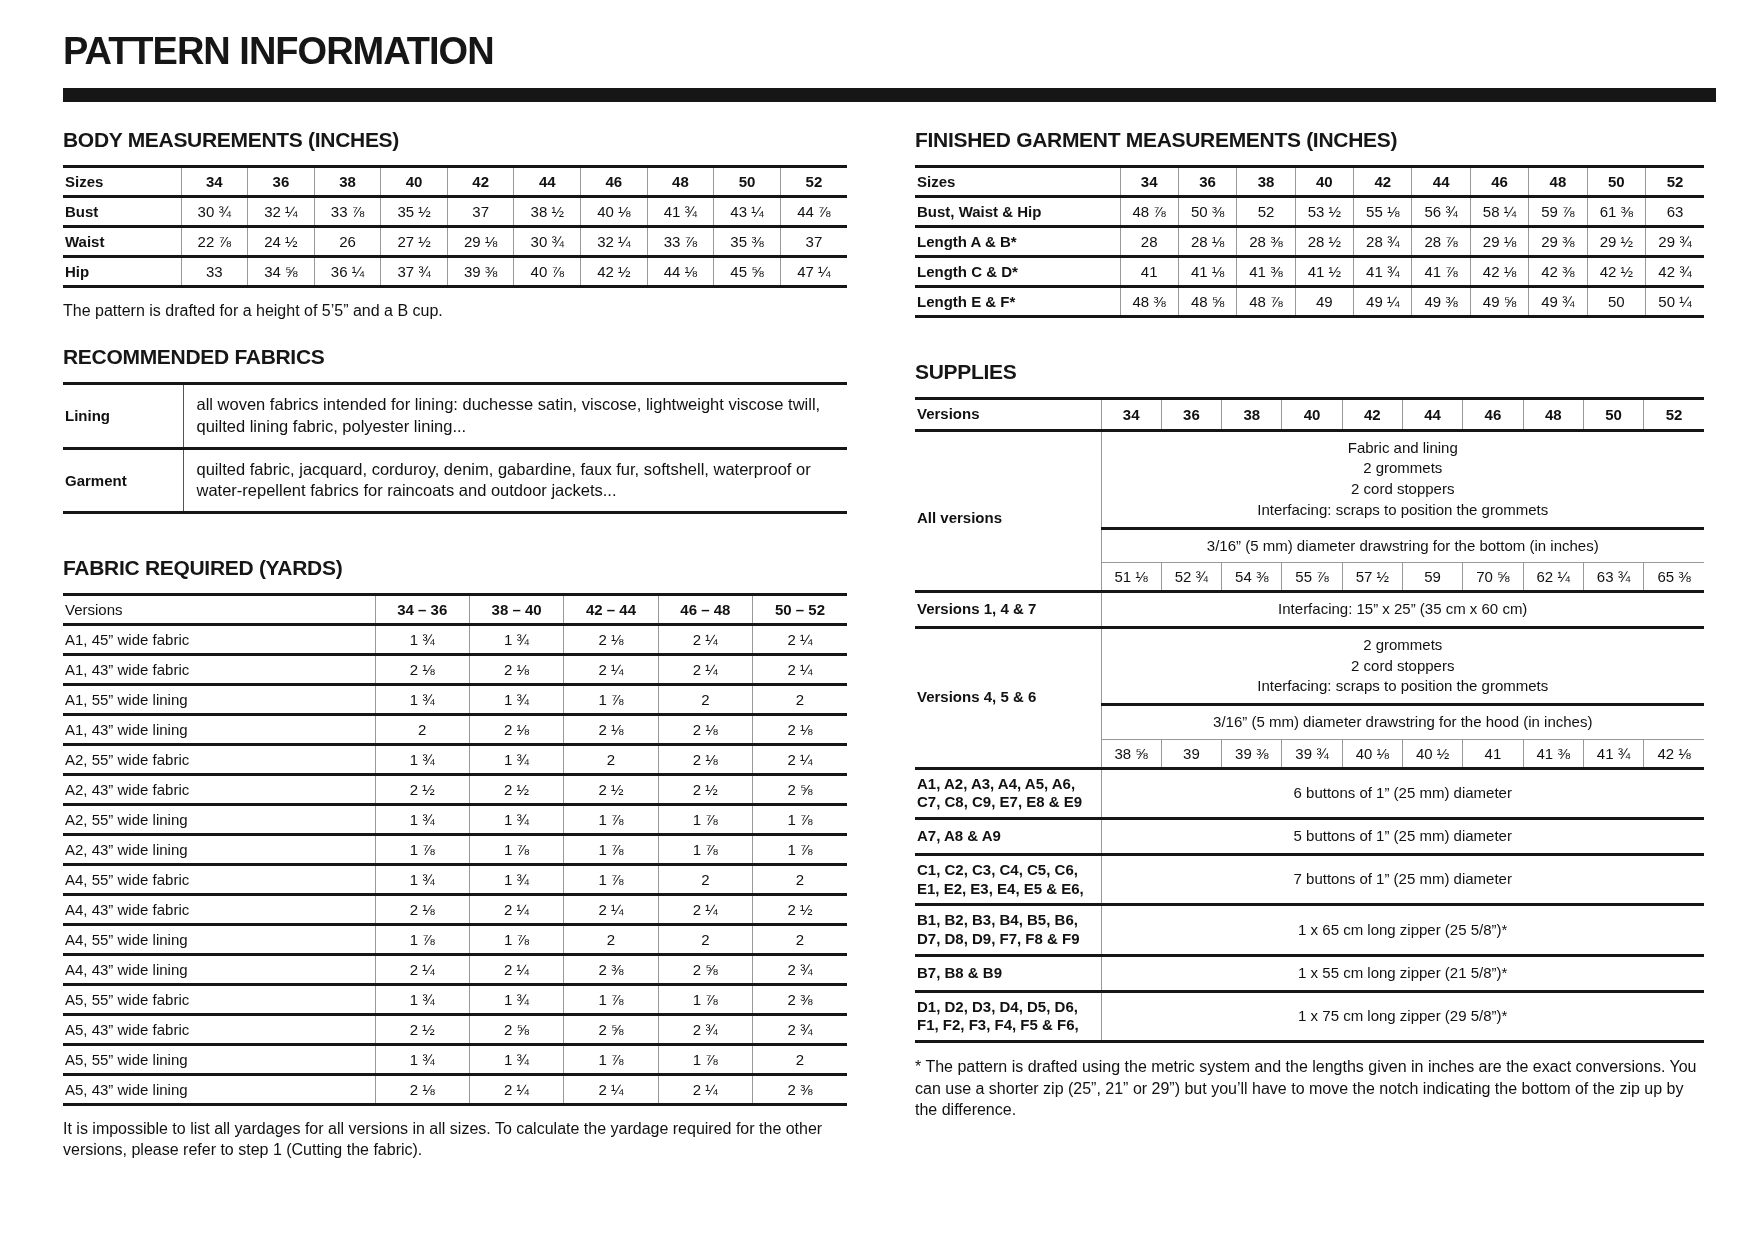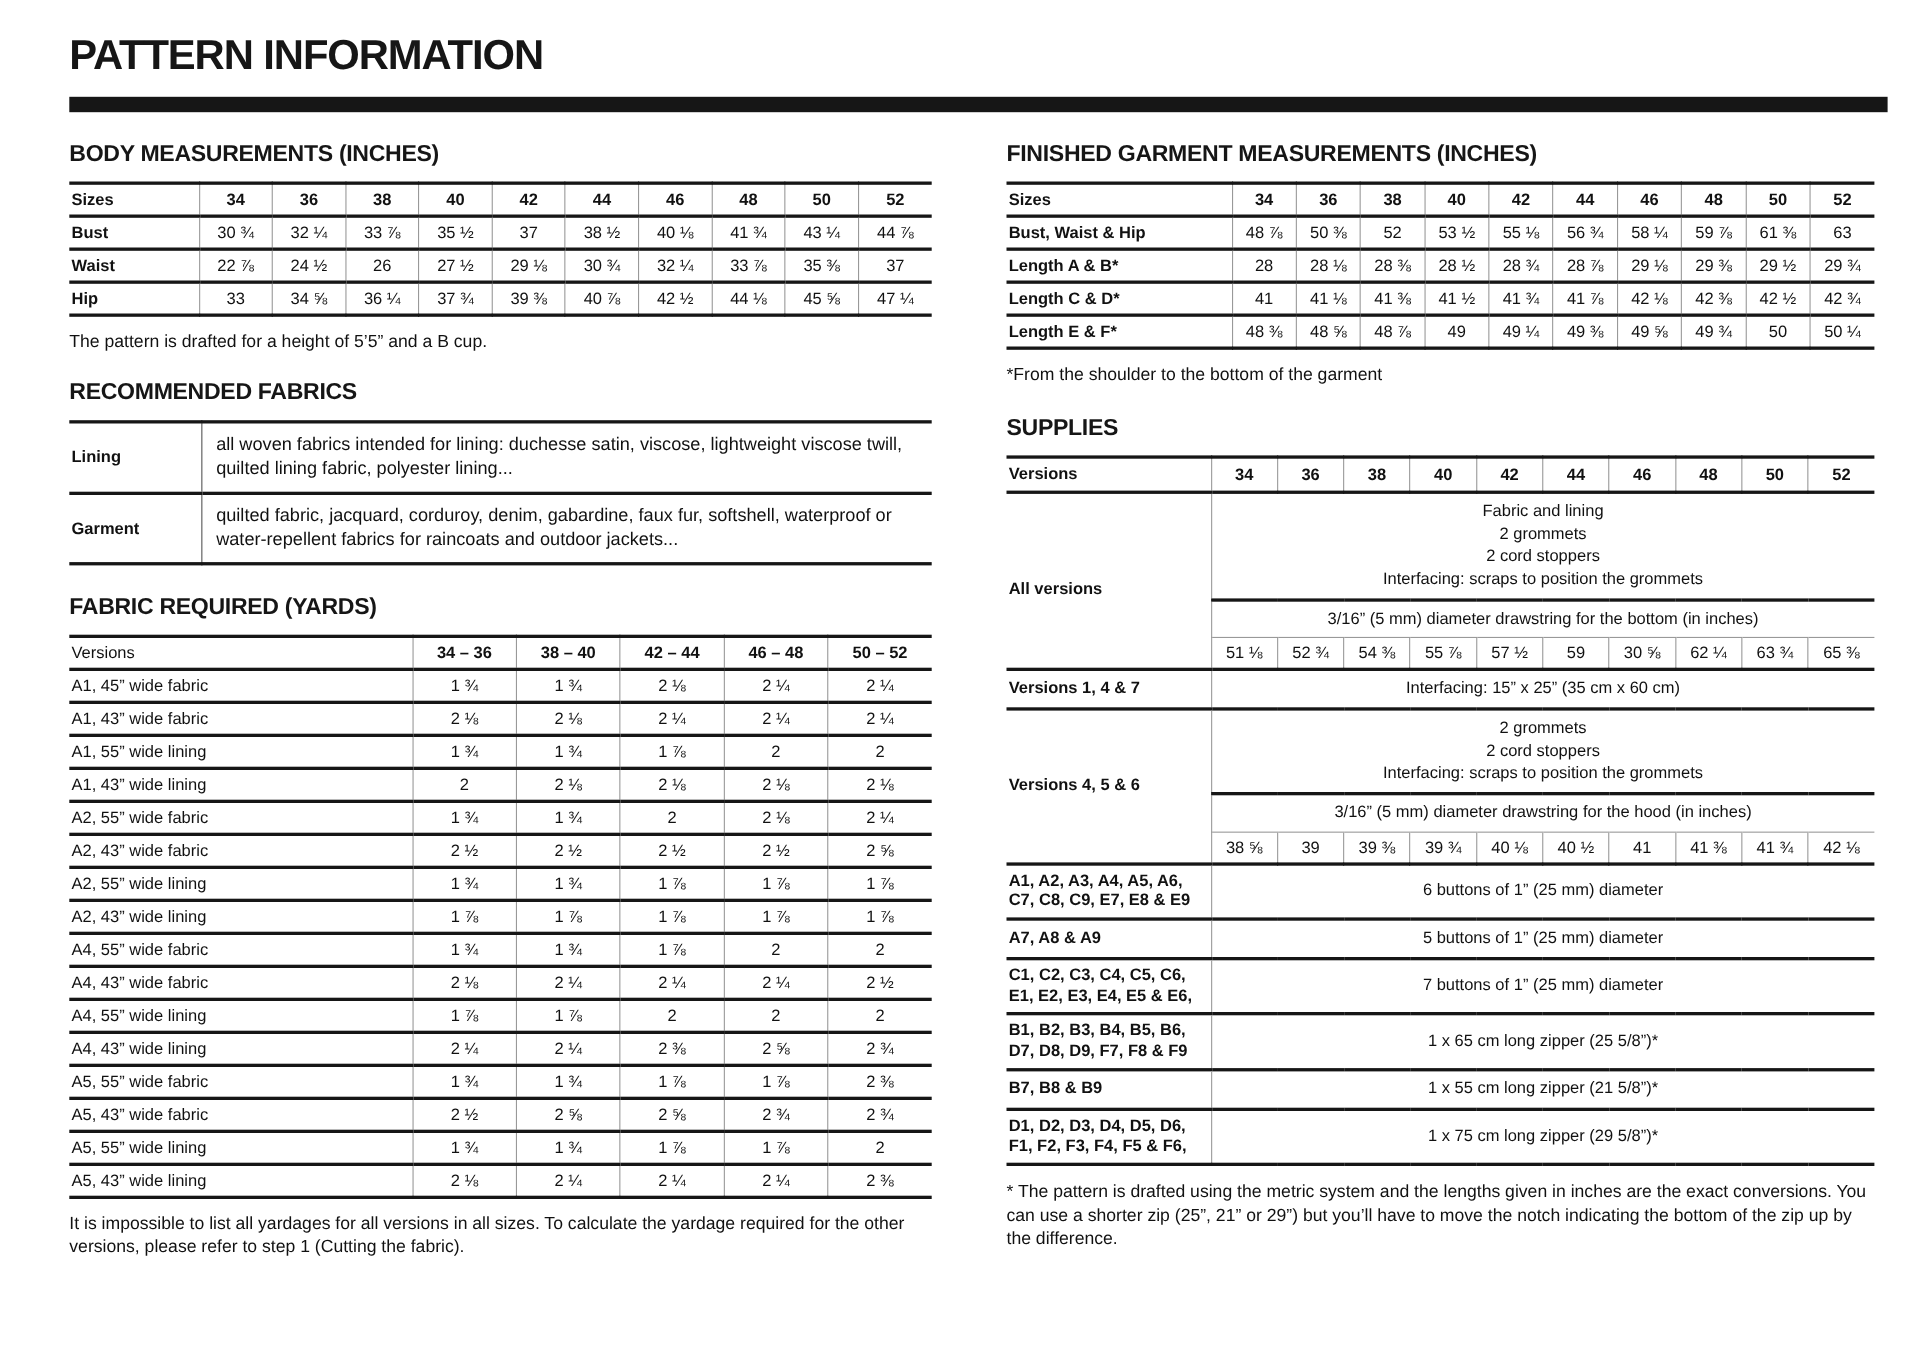--- a/index.html
+++ b/index.html
@@ -33,21 +33,21 @@
   .meas thead th.num { font-weight: bold; }
   .meas tbody tr > th, .meas tbody tr > td { border-top: 3px solid #161616; }
   .meas tr > * + * { border-left: 1px solid #999; }
   #body-table col:first-child { width: 118px; }
   #finished-table col:first-child { width: 205px; }
   #fabric-table col:first-child { width: 312px; }
   table.plain-labels thead th.lbl, table.plain-labels tbody th.lbl { font-weight: normal; }
 
   .note { font-size: 16px; line-height: 1.32; margin-top: 12px; color: #111; }
   .section { margin-bottom: 24px; }
-  .section-gap { margin-top: 26px; }
+  .section-gap { margin-top: 42px; }
 
   
   table.fabrics { border-top: 3px solid #161616; border-bottom: 3px solid #161616; }
   .fabrics th.lbl {
     width: 120px; text-align: left; font-size: 15px; font-weight: bold;
     border-right: 1px solid #555; padding: 8px 6px 8px 2px; vertical-align: middle;
   }
   .fabrics td.desc { font-size: 16.5px; line-height: 1.32; padding: 9px 6px 9px 13px; text-align: left; }
   .fabrics tbody tr + tr > * { border-top: 3px solid #161616; }
 
@@ -393,21 +393,20 @@
                 <td class="num">49</td>
                 <td class="num">49 ¼</td>
                 <td class="num">49 ⅜</td>
                 <td class="num">49 ⅝</td>
                 <td class="num">49 ¾</td>
                 <td class="num">50</td>
                 <td class="num">50 ¼</td>
               </tr>
             </tbody>
           </table>
-        <p class="note">*From the shoulder to the bottom of the garment</p>
       </div>
 
       <div class="section section-gap">
         <h2 class="section-heading">SUPPLIES</h2>
         <table class="supplies">
           <colgroup>
               <col class="lblcol">
               <col span="10">
             </colgroup>
           <thead>
@@ -436,21 +435,21 @@
             <tr class="thick">
               <td class="ctext" colspan="10">3/16” (5 mm) diameter drawstring for the bottom (in inches)</td>
             </tr>
             <tr class="thin vals">
                 <td>51 ⅛</td>
                 <td>52 ¾</td>
                 <td>54 ⅜</td>
                 <td>55 ⅞</td>
                 <td>57 ½</td>
                 <td>59</td>
-                <td>30 ⅝</td>
+                <td>70 ⅝</td>
                 <td>62 ¼</td>
                 <td>63 ¾</td>
                 <td>65 ⅜</td>
               </tr>
 
             <tr class="thick">
               <th class="lbl">Versions 1, 4 &amp; 7</th>
               <td class="ctext" colspan="10">Interfacing: 15” x 25” (35 cm x 60 cm)</td>
             </tr>
 

